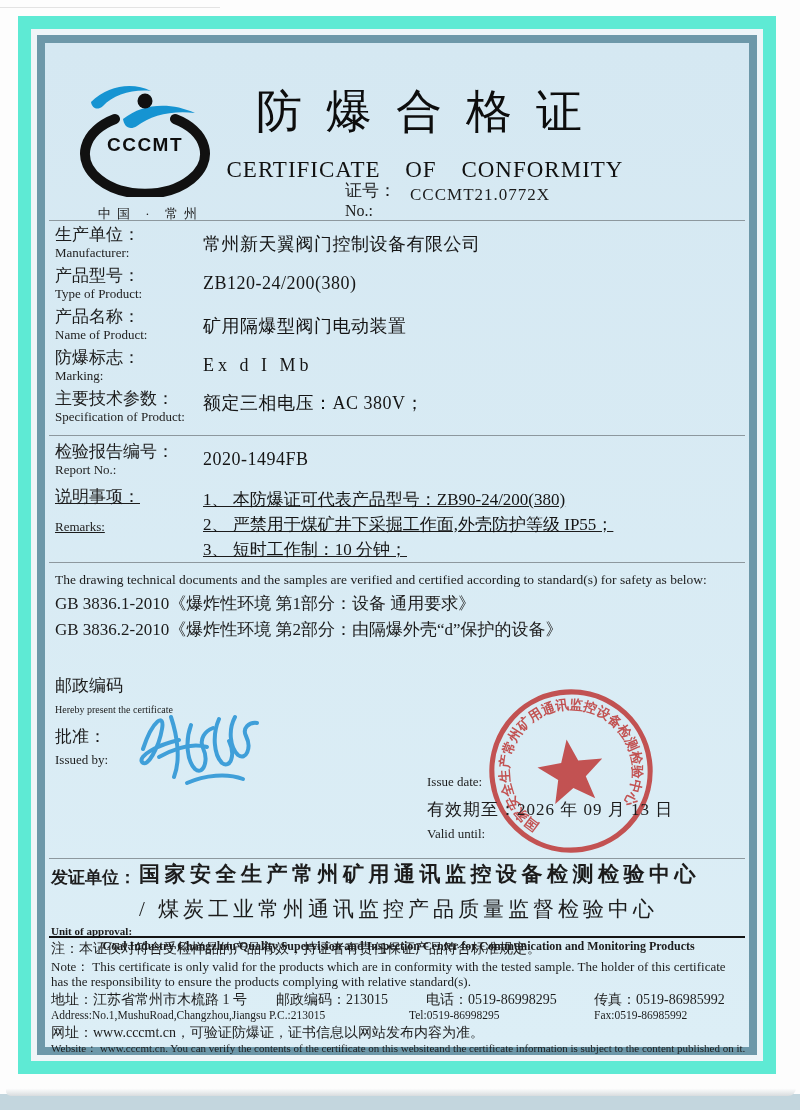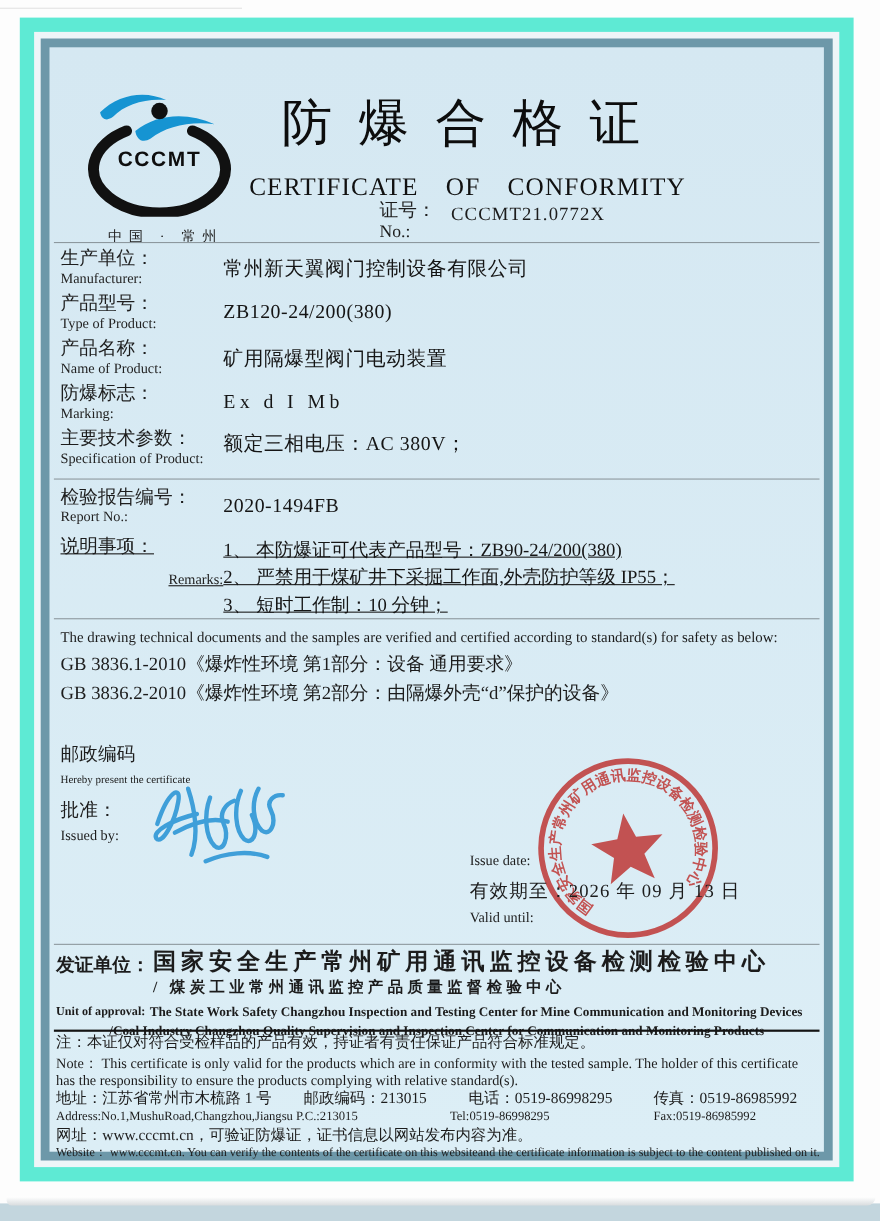--- a/index.html
+++ b/index.html
@@ -55,21 +55,21 @@
   .issue-cn2 { font-size:17px; line-height:22px; margin-top:6px; }
   .issue-en2 { font-size:13px; line-height:18px; margin-top:3px; }
 
   .date-cn { font-size:17px; line-height:22px; letter-spacing:1px; white-space:nowrap; }
   .date-en { font-size:13px; line-height:18px; margin:4px 0 8px 0; }
 
   
   .approval-row { display:flex; }
   .approval-label { font-size:17px; font-weight:bold; flex:0 0 88px; padding-top:3px; white-space:nowrap; }
   .approval-cn1 { font-size:21px; font-weight:bold; letter-spacing:4.5px; line-height:23px; white-space:nowrap; }
-  .approval-cn2 { font-size:14px; font-weight:bold; letter-spacing:4px; line-height:23px; margin-top:1px; white-space:nowrap; }
+  .approval-cn2 { font-size:21px; font-weight:normal; letter-spacing:4px; line-height:23px; margin-top:12px; white-space:nowrap; }
   .approval-en-row { display:flex; margin-top:3px; }
   .approval-en-label { font-size:11px; font-weight:bold; white-space:nowrap; padding-top:1px; }
   .approval-en1 { font-size:12px; font-weight:bold; white-space:nowrap; margin-left:4px; }
   .approval-en2 { font-size:12px; font-weight:bold; white-space:nowrap; text-align:center; margin-top:2px; }
 
   
   .note-cn { font-size:14px; line-height:18px; }
   .note-en { font-size:13px; line-height:15px; margin-top:1px; }
   .contact-row { display:flex; font-size:14px; line-height:17px; margin-top:2px; white-space:nowrap; }
   .contact-row .c1 { flex:0 0 225px; } .contact-row .c2 { flex:0 0 150px; } .contact-row .c3 { flex:0 0 168px; }
@@ -161,21 +161,21 @@
             <div class="field-row" style="height:45px;">
               <div class="fld-label">
                 <div class="cn">检验报告编号：</div>
                 <div class="en">Report No.:</div>
               </div>
               <div class="fld-value">2020-1494FB</div>
             </div>
             <div class="field-row" style="height:auto;text-decoration:underline;">
               <div class="fld-label">
                 <div class="cn">说明事项：</div>
-                <div class="en" style="margin-top:12px;text-align:right;">Remarks:</div>
+                <div class="en" style="margin-top:12px;">Remarks:</div>
               </div>
               <div>
                 <div class="remark-line">1、 本防爆证可代表产品型号：ZB90-24/200(380)</div>
                 <div class="remark-line">2、 严禁用于煤矿井下采掘工作面,外壳防护等级 IP55；</div>
                 <div class="remark-line">3、 短时工作制：10 分钟；</div>
               </div>
             </div>
           </div>
 
           <div class="sep" style="top:519px;"></div>
@@ -225,21 +225,20 @@
           <div class="abs" style="left:6px; top:820px; right:6px;">
             <div class="approval-row">
               <div class="approval-label">发证单位：</div>
               <div>
                 <div class="approval-cn1">国家安全生产常州矿用通讯监控设备检测检验中心</div>
                 <div class="approval-cn2">/ 煤炭工业常州通讯监控产品质量监督检验中心</div>
               </div>
             </div>
             <div class="approval-en-row">
               <div class="approval-en-label">Unit of approval:</div>
-              <div class="approval-en1">The State Work Safety Changzhou Inspection and Testing Center for Mine Communication and Monitoring Devices</div>
             </div>
             <div class="approval-en2">/Coal Industry Changzhou Quality Supervision and Inspection Center for Communication and Monitoring Products</div>
           </div>
 
           <div class="sep-thick" style="top:893px;"></div>
 
           <div class="abs" style="left:6px; top:897px; right:6px;">
             <div class="note-cn">注：本证仅对符合受检样品的产品有效，持证者有责任保证产品符合标准规定。</div>
             <div class="note-en">Note： This certificate is only valid for the products which are in conformity with the tested sample. The holder of this certificate has the responsibility to ensure the products complying with relative standard(s).</div>
             <div class="contact-row">

